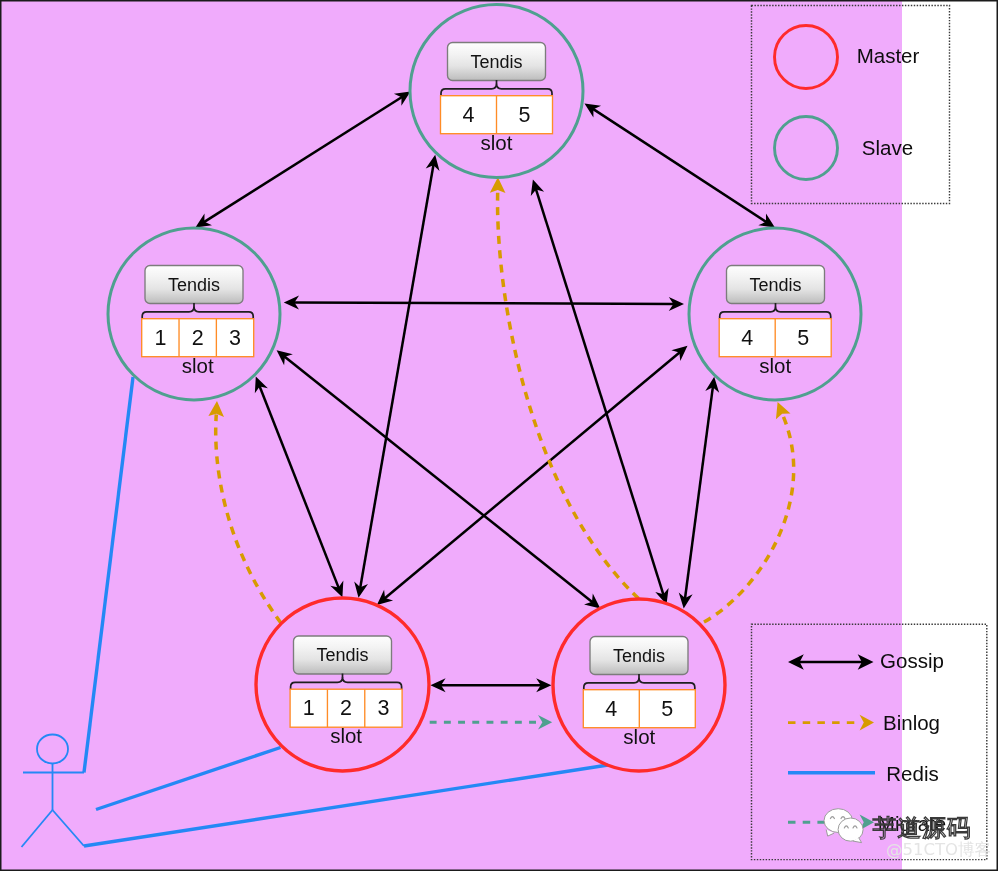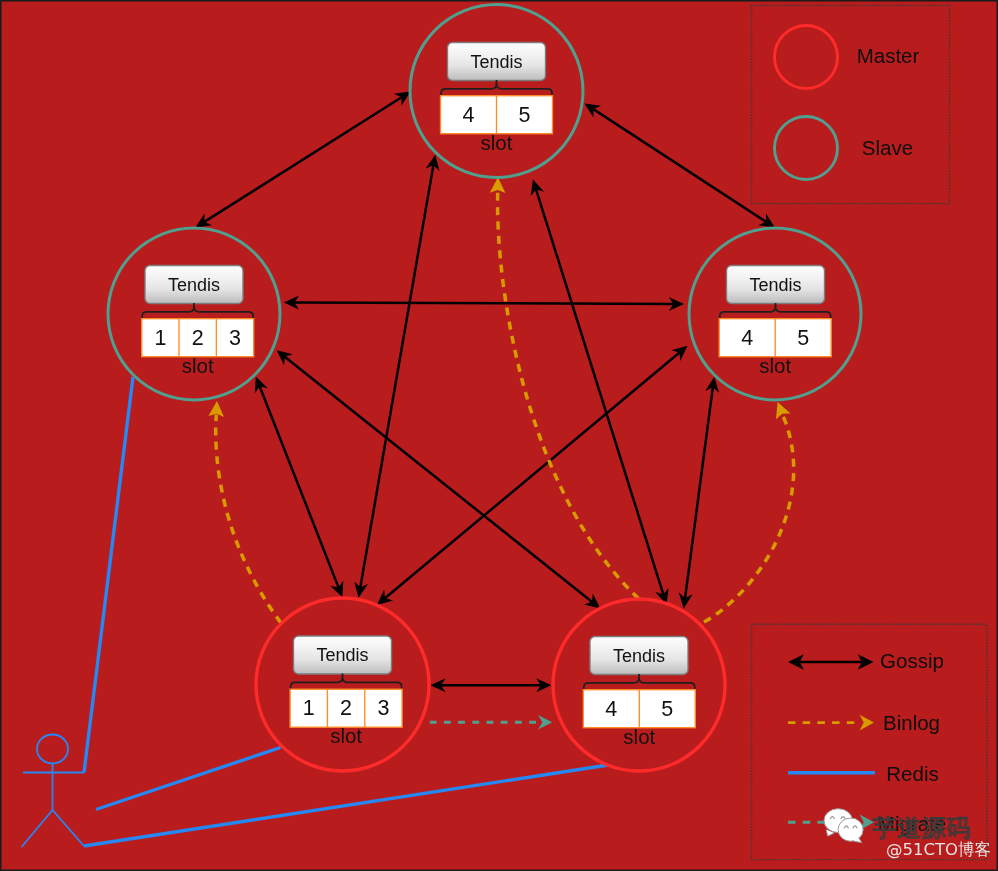--- a/index.html
+++ b/index.html
@@ -1,19 +1,19 @@
 <!DOCTYPE html>
 <html><head>
 <meta charset="utf-8">
 <title>Tendis Cluster Topology</title>
 <style>
   html,body{margin:0;padding:0;background:#ffffff;}
   body{width:998px;height:871px;overflow:hidden;
        font-family:"Liberation Sans",sans-serif;-webkit-font-smoothing:antialiased;}
-  #stage{position:relative;width:998px;height:871px;background:#b91c1c;
+  #stage{position:relative;width:902px;height:871px;background:#f0abfc;
          box-sizing:border-box;}
   svg{display:block;position:absolute;left:0;top:0;}
   .nodelabel{font-family:"Liberation Sans",sans-serif;font-size:18px;fill:#121212;}
   .slotnum{font-family:"Liberation Sans",sans-serif;font-size:21.5px;fill:#111111;}
   .slotcap{font-family:"Liberation Sans",sans-serif;font-size:20.5px;fill:#111111;}
   .legtext{font-family:"Liberation Sans",sans-serif;font-size:20.5px;fill:#0d0d0d;}
 </style>
 </head>
 <body>
 

